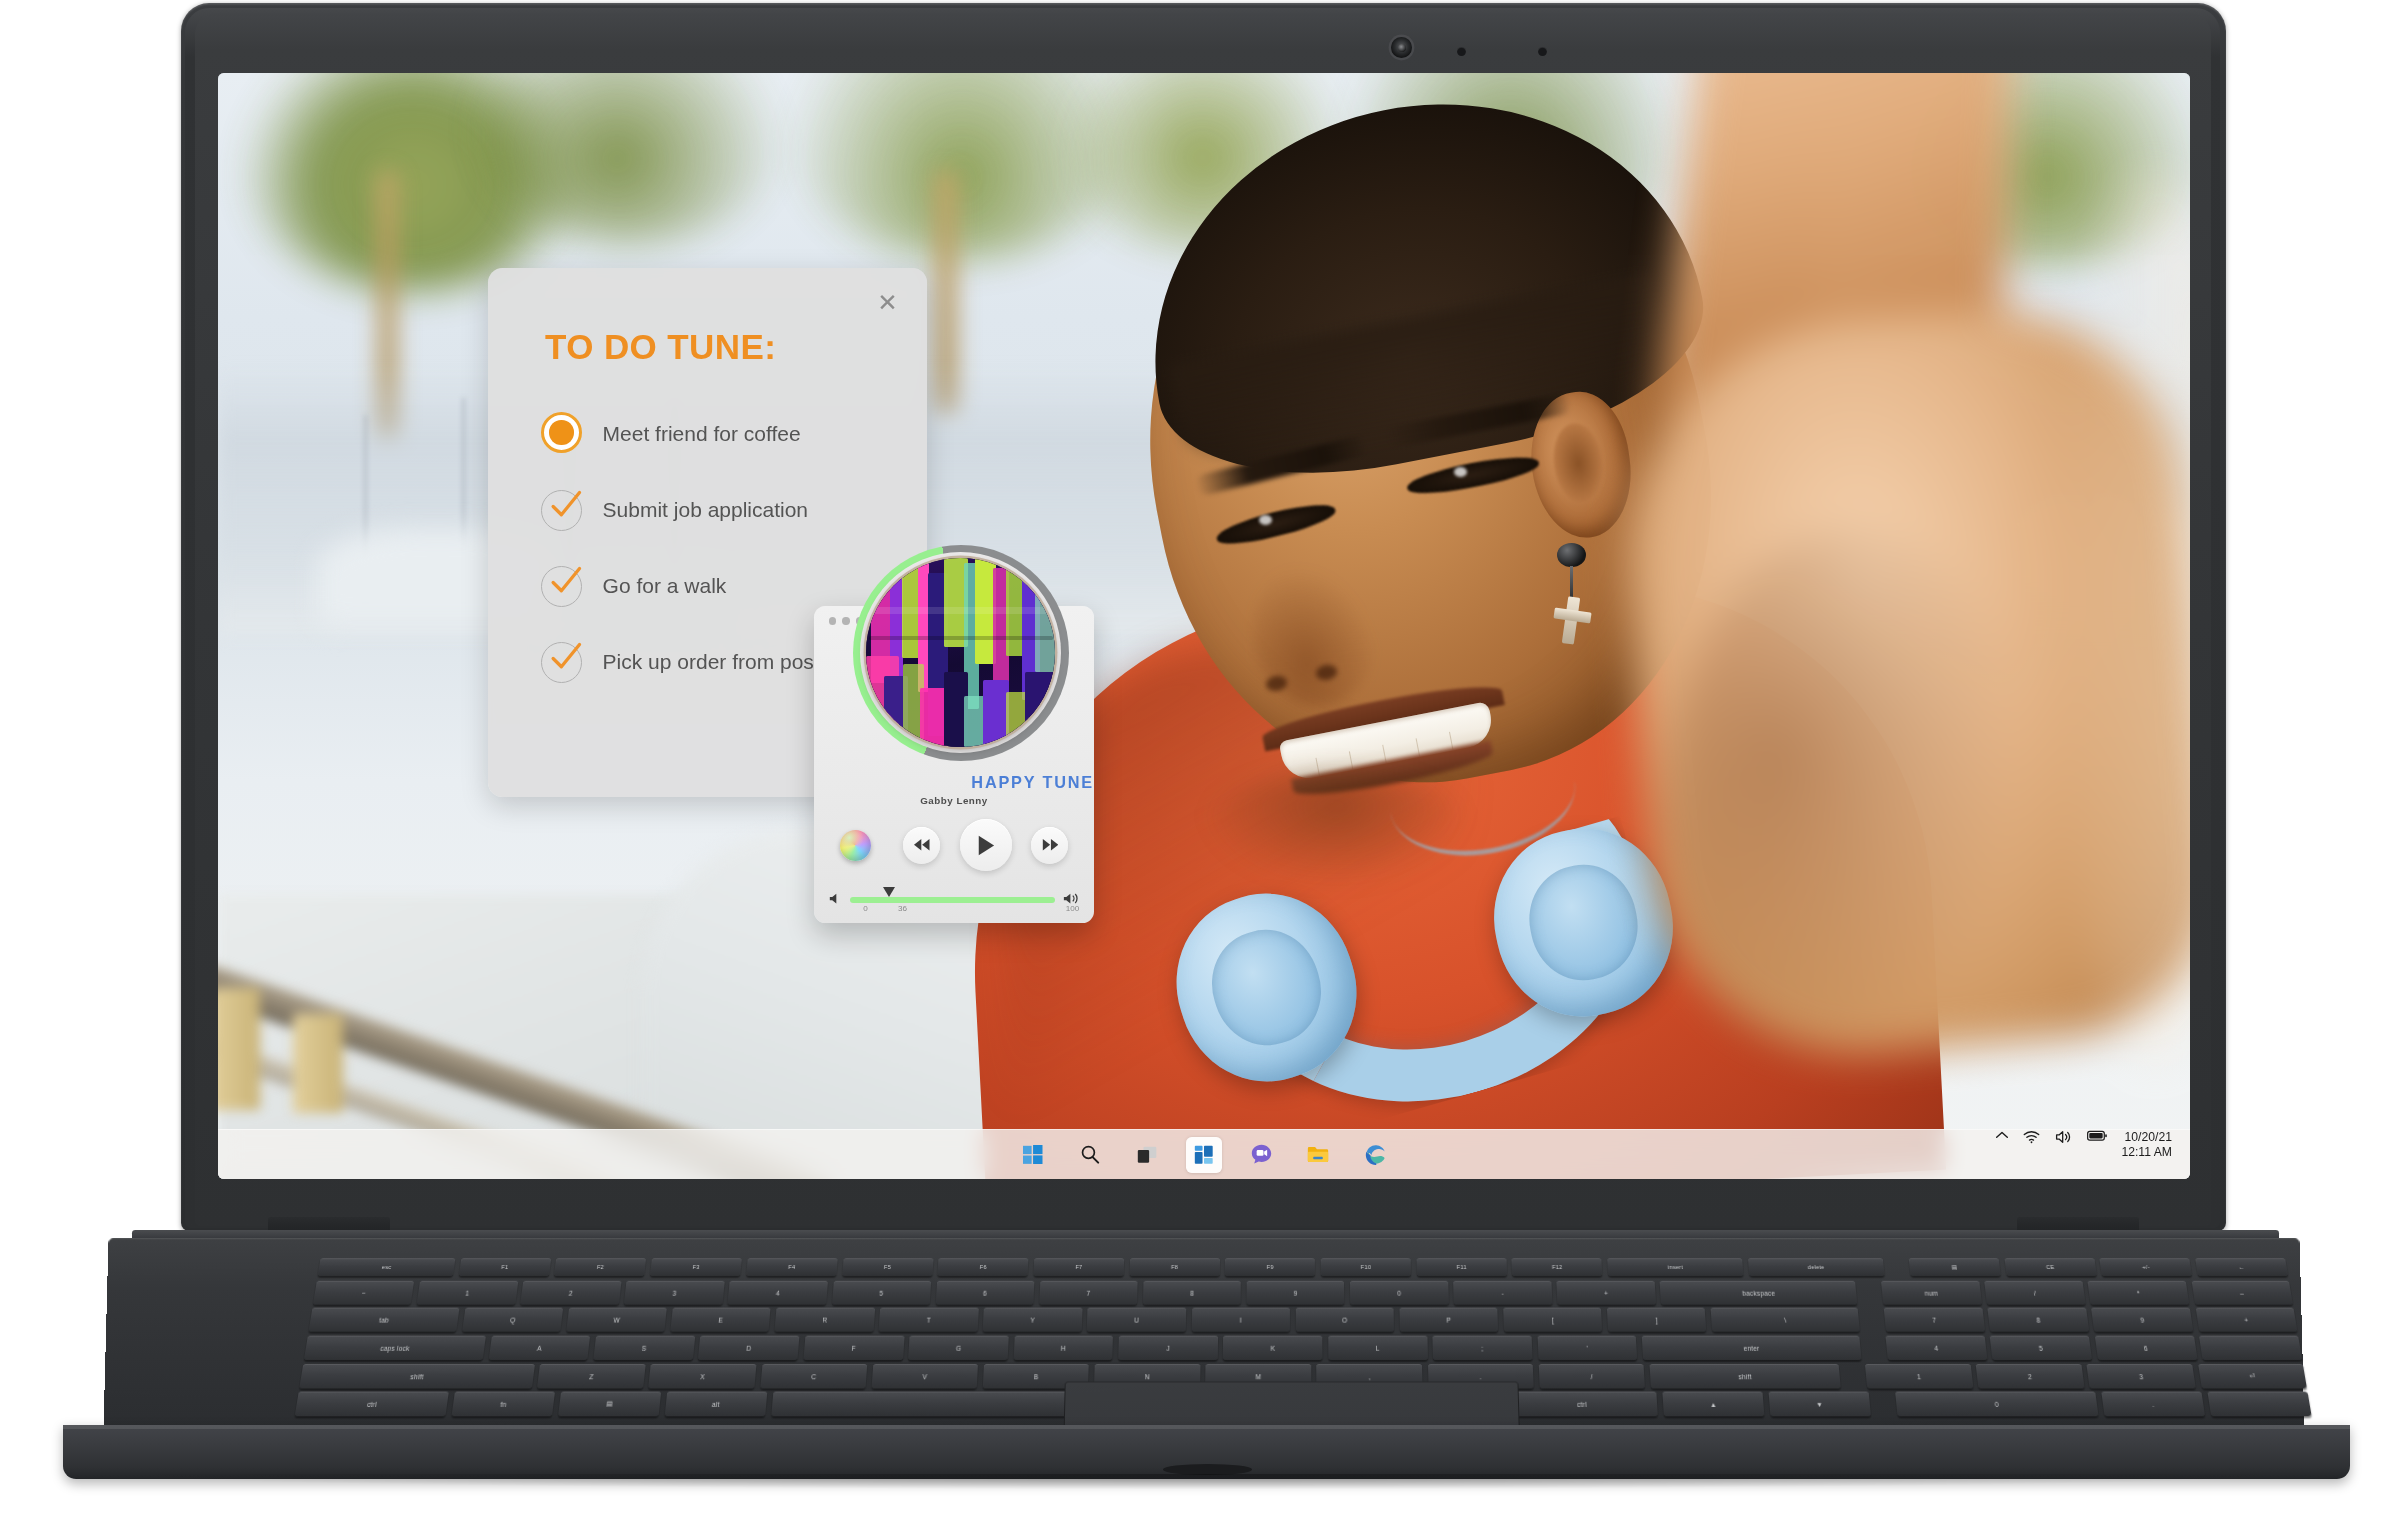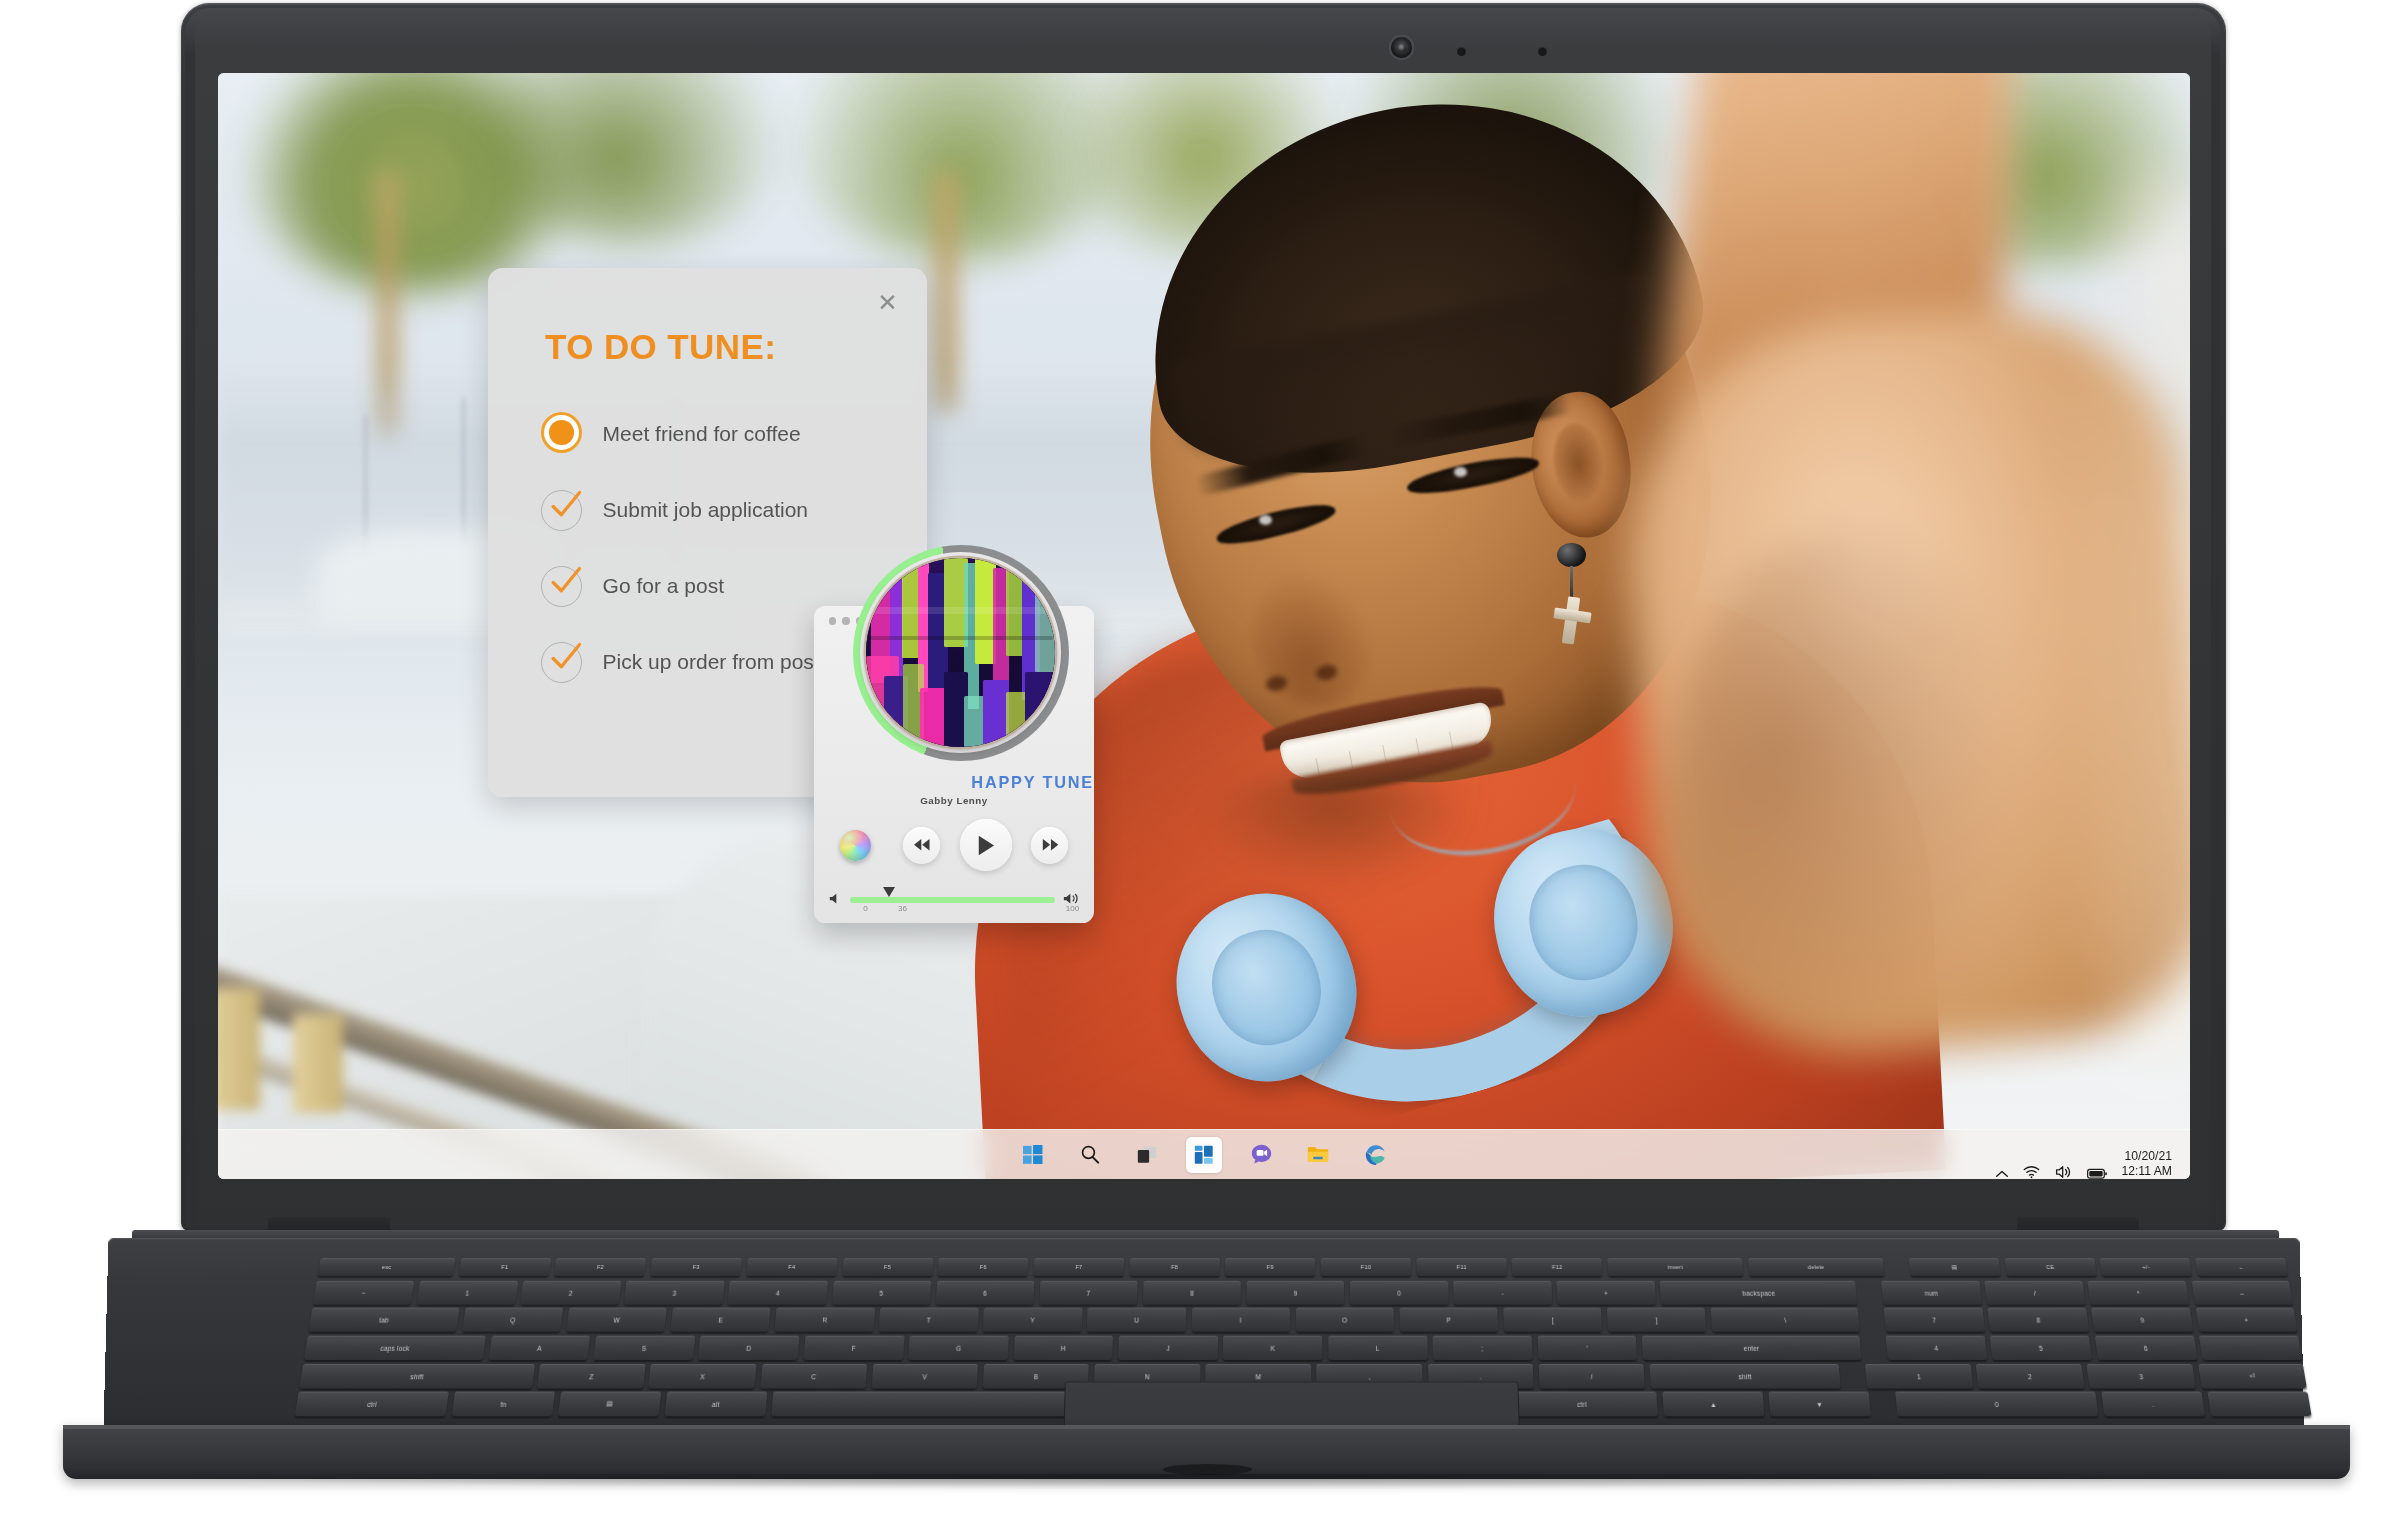--- a/index.html
+++ b/index.html
@@ -453,21 +453,21 @@
   .tb-center {
     position:absolute; left:50%; transform:translateX(-50%);
     display:flex; align-items:center; gap:21px; height:100%;
   }
   .tb-item {
     width:36px; height:36px; display:flex; align-items:center; justify-content:center;
     border-radius:5.7px; cursor:pointer;
   }
   .tb-item.active { background: rgba(255,255,255,.92); box-shadow: 0 0.8px 3.3px rgba(0,0,0,.12); }
   .tray {
-    position:absolute; right:18px; display:flex; align-items:flex-end; gap:14.6px; height:100%;
+    position:absolute; right:18px; display:flex; align-items:flex-start; gap:14.6px; height:100%;
   }
   .tray-ico { display:flex; align-items:center; justify-content:center; cursor:pointer; }
   .clock { text-align:right; line-height:1.22; color:#1c1c1c; font-size:12.2px; cursor:pointer; }
 
   
   .base {
     position:absolute; left:8.1px; top:1230px; width:2388px; height:268px;
   }
   .base-top {
     position:absolute; left:124px; top:0; width:2147px; height:9.8px;
@@ -650,21 +650,21 @@
           <div class="todo-label">Submit job application</div>
         </div>
 
         <div class="todo-item">
           <div class="tick-wrap">
             <div class="circle-check"></div>
             <svg class="check-mark" viewBox="0 0 40 40" fill="none">
               <path d="M5 20 L15 30 L37 3" stroke="#f0932b" stroke-width="4" stroke-linecap="round" stroke-linejoin="round"></path>
             </svg>
           </div>
-          <div class="todo-label">Go for a post</div>
+          <div class="todo-label">Go for a walk</div>
         </div>
 
         <div class="todo-item">
           <div class="tick-wrap">
             <div class="circle-check"></div>
             <svg class="check-mark" viewBox="0 0 40 40" fill="none">
               <path d="M5 20 L15 30 L37 3" stroke="#f0932b" stroke-width="4" stroke-linecap="round" stroke-linejoin="round"></path>
             </svg>
           </div>
           <div class="todo-label">Pick up order from post o</div>

